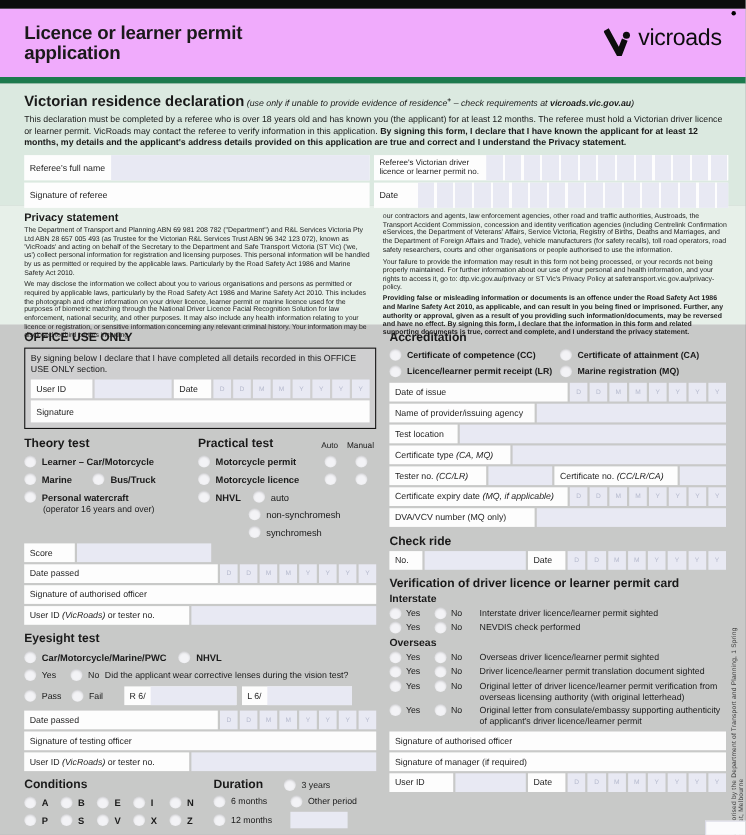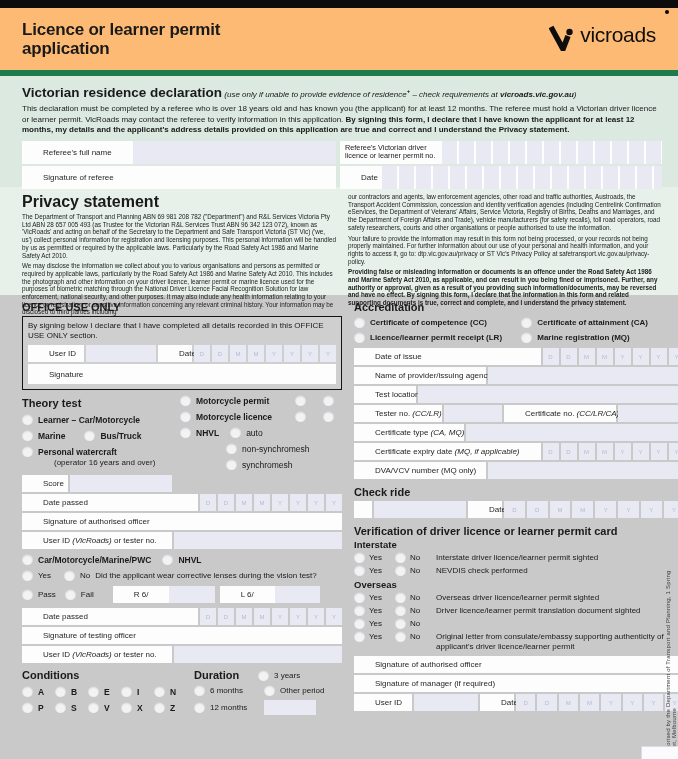--- a/index.html
+++ b/index.html
@@ -1,42 +1,42 @@
 <!DOCTYPE html>
 <html style="--brand_green: #1d7a4e; --light_green: #dbe9e0; --privacy_green: #e7f0e9; --gray_bg: #c8c9c8; --field: #e8e9f3; --letter: #b6bace;"><head>
 <meta charset="utf-8">
 <style>
   *{box-sizing:border-box;margin:0;padding:0}
   html,body{background:#9a9a9a}
   body{width:678px;font-family:"Liberation Sans",sans-serif}
   .page{position:relative;width:678px;height:759px;background:var(--gray_bg,#c8c9c8);overflow:hidden;color:#1a1a1a}
   .topbar{height:8px;background:#0c0c0c}
   .corner-dot{position:absolute;top:10px;right:9px;width:4px;height:4px;background:#000;border-radius:50%}
-  .header{height:62px;background:#fdba74;display:flex;align-items:center;justify-content:space-between;padding:0 22px 0 22px}
+  .header{height:62px;background:#f0abfc;display:flex;align-items:center;justify-content:space-between;padding:0 22px 0 22px}
   .title{font-size:17px;font-weight:700;line-height:1.12;letter-spacing:-.2px}
   .logo{display:flex;}
   .logo-text{font-size:21px;font-weight:500;letter-spacing:-.3px;color:#0d0d0d;margin-left:3px}
   .greenbar{height:6px;background:var(--brand_green,#1d7a4e)}
   
   .residence{height:111px;background:var(--light_green,#dbe9e0);padding:7px 16px 0 22px}
   .res-title{font-size:13.5px;font-weight:700}
   .res-sub{font-size:8px;font-style:italic}
   .res-sub .site{font-weight:700}
   .res-sub .cross{font-weight:700;font-style:normal;vertical-align:super;font-size:6px}
   .res-body{font-size:8px;line-height:10.6px;margin-top:3px}
   .ref-grid{display:grid;grid-template-columns:314px 1fr;gap:2px 4px;margin-top:5px}
   .cell{display:flex;background:#fdfdfd;min-height:23px;align-items:center}
-  .lbl{font-size:8px;padding:1px 21px;color:#1f1f1f}
+  .lbl{font-size:8px;padding:1px 5px;color:#1f1f1f}
   .lbl2{font-size:7.3px;line-height:8.7px;padding:1px 5px;width:102px;flex:none}
   .inp{flex:1;align-self:stretch;background:var(--field,#e8e9f3)}
   .inp.boxes{background:repeating-linear-gradient(90deg,var(--field,#e8e9f3) 0,var(--field,#e8e9f3) 15px,#fdfdfd 15px,#fdfdfd 17px)}
   
   .privacy{height:108px;background:var(--privacy_green,#e7f0e9);padding:6px 16px 0 22px;display:flex;gap:12px}
   .priv-col{width:50%}
-  .priv-title{font-size:16px;font-weight:700;margin-bottom:2px}
+  .priv-title{font-size:10px;font-weight:700;margin-bottom:2px}
   .priv-p{font-size:6.3px;line-height:7.7px;margin-bottom:3px;color:#222}
   .priv-p.b{font-weight:700}
   
   .main{display:flex;padding:4px 12px 0 22px;gap:12px}
   .col-l{width:320px;flex:none}
   .col-r{flex:1;margin-right:6px}
   .h2{font-size:11px;font-weight:700;margin:7px 0 3px}
   .h2.first{margin-top:2px}
   .h3{font-size:9.5px;font-weight:700;margin:2px 0 1px}
   .obox{border:1.5px solid #141414;background:#cfcfd0;padding:4px 5px 5px}
@@ -45,21 +45,21 @@
   .c{background:#fdfdfd;display:flex;align-items:center;min-height:17px}
   .c .lbl{white-space:nowrap}
   .inpcell{background:var(--field,#e8e9f3);min-height:17px}
   .dateboxes{display:flex;gap:2px;width:142px;flex:none}
   .datecell{flex:1;background:var(--field,#e8e9f3);color:var(--letter,#b6bace);font-size:6px;display:flex;align-items:center;justify-content:center;min-height:17px}
   .radio{width:11px;height:11px;border-radius:50%;background:#f3f3f6;box-shadow:inset 0 1px 2px rgba(0,0,0,.18);flex:none}
   .optrow{display:flex;align-items:center;gap:5px;margin:5px 0;font-size:8.5px}
   .b{font-weight:700}
   .i{font-style:italic}
   .gap14{width:9px}
-  .note{font-size:8px;margin:1px 0 4px 32px}
+  .note{font-size:8px;margin:1px 0 4px 17px}
   .twocol{display:flex;gap:6px}
   .t-col{width:152px;flex:none}
   .p-col{flex:1}
   .p-head{display:flex;align-items:flex-end;justify-content:space-between}
   .amlabels{display:flex;gap:8px;font-size:7.5px;padding-right:2px}
   .amr{display:flex;gap:17px;margin-left:auto;padding-right:8px}
   .sub-ind{margin-left:46px}
   .ynrow{display:flex;align-items:flex-start;gap:4px;font-size:8px;margin:3px 0;line-height:9.5px}
   .ynrow .yn{width:22px;flex:none}
   .ynrow .radio{margin-top:-1px}
@@ -182,20 +182,27 @@
             <span class="radio"></span>
             <span class="b">Bus/Truck</span>
           </div>
           <div class="optrow" style="margin-bottom:1px">
             <span class="radio"></span>
             <span class="b">Personal watercraft</span>
           </div>
           <div class="note">(operator 16 years and over)</div>
         </div>
         <div class="p-col">
+          <div class="p-head">
+            <span class="h2" style="margin:7px 0 0">Practical test</span>
+            <span class="amlabels">
+              <span>Auto</span>
+              <span>Manual</span>
+            </span>
+          </div>
           <div class="optrow">
             <span class="radio"></span>
             <span class="b">Motorcycle permit</span>
             <span class="amr">
               <span class="radio"></span>
               <span class="radio"></span>
             </span>
           </div>
           <div class="optrow">
             <span class="radio"></span>
@@ -215,21 +222,21 @@
             <span class="radio"></span>
             <span>non-synchromesh</span>
           </div>
           <div class="optrow sub-ind">
             <span class="radio"></span>
             <span>synchromesh</span>
           </div>
         </div>
       </div>
 
-      <div class="cellrow" style="width:150px">
+      <div class="cellrow" style="width:170px">
         <span class="c" style="width:46px">
             <span class="lbl">Score</span>
           </span>
         <span class="c inpcell" style="flex:1"></span>
       </div>
       <div class="cellrow">
         <span class="c" style="flex:1">
             <span class="lbl">Date passed</span>
           </span>
         <span class="dateboxes">
@@ -248,20 +255,21 @@
             <span class="lbl">Signature of authorised officer</span>
           </span>
       </div>
       <div class="cellrow">
         <span class="c" style="width:150px">
             <span class="lbl"><span>User ID </span><span class="i">(VicRoads)</span><span> or tester no.</span></span>
           </span>
         <span class="c inpcell" style="flex:1"></span>
       </div>
 
+      <div class="h2">Eyesight test</div>
       <div class="optrow">
         <span class="radio"></span>
         <span class="b">Car/Motorcycle/Marine/PWC</span>
         <span class="radio" style="margin-left:6px"></span>
         <span class="b">NHVL</span>
       </div>
       <div class="optrow" style="font-size:8px">
         <span class="radio"></span>
         <span>Yes</span>
         <span class="radio" style="margin-left:8px"></span>
@@ -428,36 +436,36 @@
           </span>
         <span class="c inpcell" style="flex:1"></span>
       </div>
       <div class="cellrow">
         <span class="c" style="width:62px">
             <span class="lbl">Test location</span>
           </span>
         <span class="c inpcell" style="flex:1"></span>
       </div>
       <div class="cellrow">
+        <span class="c" style="width:110px">
+            <span class="lbl"><span>Certificate type </span><span class="i">(CA, MQ)</span></span>
+          </span>
+        <span class="c inpcell" style="flex:1"></span>
+      </div>
+      <div class="cellrow">
         <span class="c" style="width:88px">
             <span class="lbl"><span>Tester no. </span><span class="i">(CC/LR)</span></span>
           </span>
         <span class="c inpcell" style="width:58px"></span>
         <span class="c" style="width:112px">
             <span class="lbl"><span>Certificate no. </span><span class="i">(CC/LR/CA)</span></span>
           </span>
         <span class="c inpcell" style="flex:1"></span>
       </div>
       <div class="cellrow">
-        <span class="c" style="width:110px">
-            <span class="lbl"><span>Certificate type </span><span class="i">(CA, MQ)</span></span>
-          </span>
-        <span class="c inpcell" style="flex:1"></span>
-      </div>
-      <div class="cellrow">
         <span class="c" style="flex:1">
             <span class="lbl"><span>Certificate expiry date </span><span class="i">(MQ, if applicable)</span></span>
           </span>
         <span class="dateboxes">
             <span class="datecell">D</span>
             <span class="datecell">D</span>
             <span class="datecell">M</span>
             <span class="datecell">M</span>
             <span class="datecell">Y</span>
             <span class="datecell">Y</span>
@@ -467,21 +475,21 @@
       </div>
       <div class="cellrow">
         <span class="c" style="width:132px">
             <span class="lbl">DVA/VCV number (MQ only)</span>
           </span>
         <span class="c inpcell" style="flex:1"></span>
       </div>
 
       <div class="h2">Check ride</div>
       <div class="cellrow">
-        <span class="c" style="width:18px">
+        <span class="c" style="width:30px">
             <span class="lbl">No.</span>
           </span>
         <span class="c inpcell" style="width:92px"></span>
         <span class="c" style="width:34px">
             <span class="lbl">Date</span>
           </span>
         <span class="dateboxes" style="flex:1">
             <span class="datecell">D</span>
             <span class="datecell">D</span>
             <span class="datecell">M</span>
@@ -522,20 +530,21 @@
           <span class="yn">Yes</span>
         <span class="radio"></span>
           <span class="yn">No</span>
         <span style="flex:1">Driver licence/learner permit translation document sighted</span>
       </div>
       <div class="ynrow">
         <span class="radio"></span>
           <span class="yn">Yes</span>
         <span class="radio"></span>
           <span class="yn">No</span>
+        <span style="flex:1">Original letter of driver licence/learner permit verification from overseas licensing authority (with original letterhead)</span>
       </div>
       <div class="ynrow">
         <span class="radio"></span>
           <span class="yn">Yes</span>
         <span class="radio"></span>
           <span class="yn">No</span>
         <span style="flex:1">Original letter from consulate/embassy supporting authenticity of applicant's driver licence/learner permit</span>
       </div>
 
       <div class="cellrow" style="margin-top:5px">

